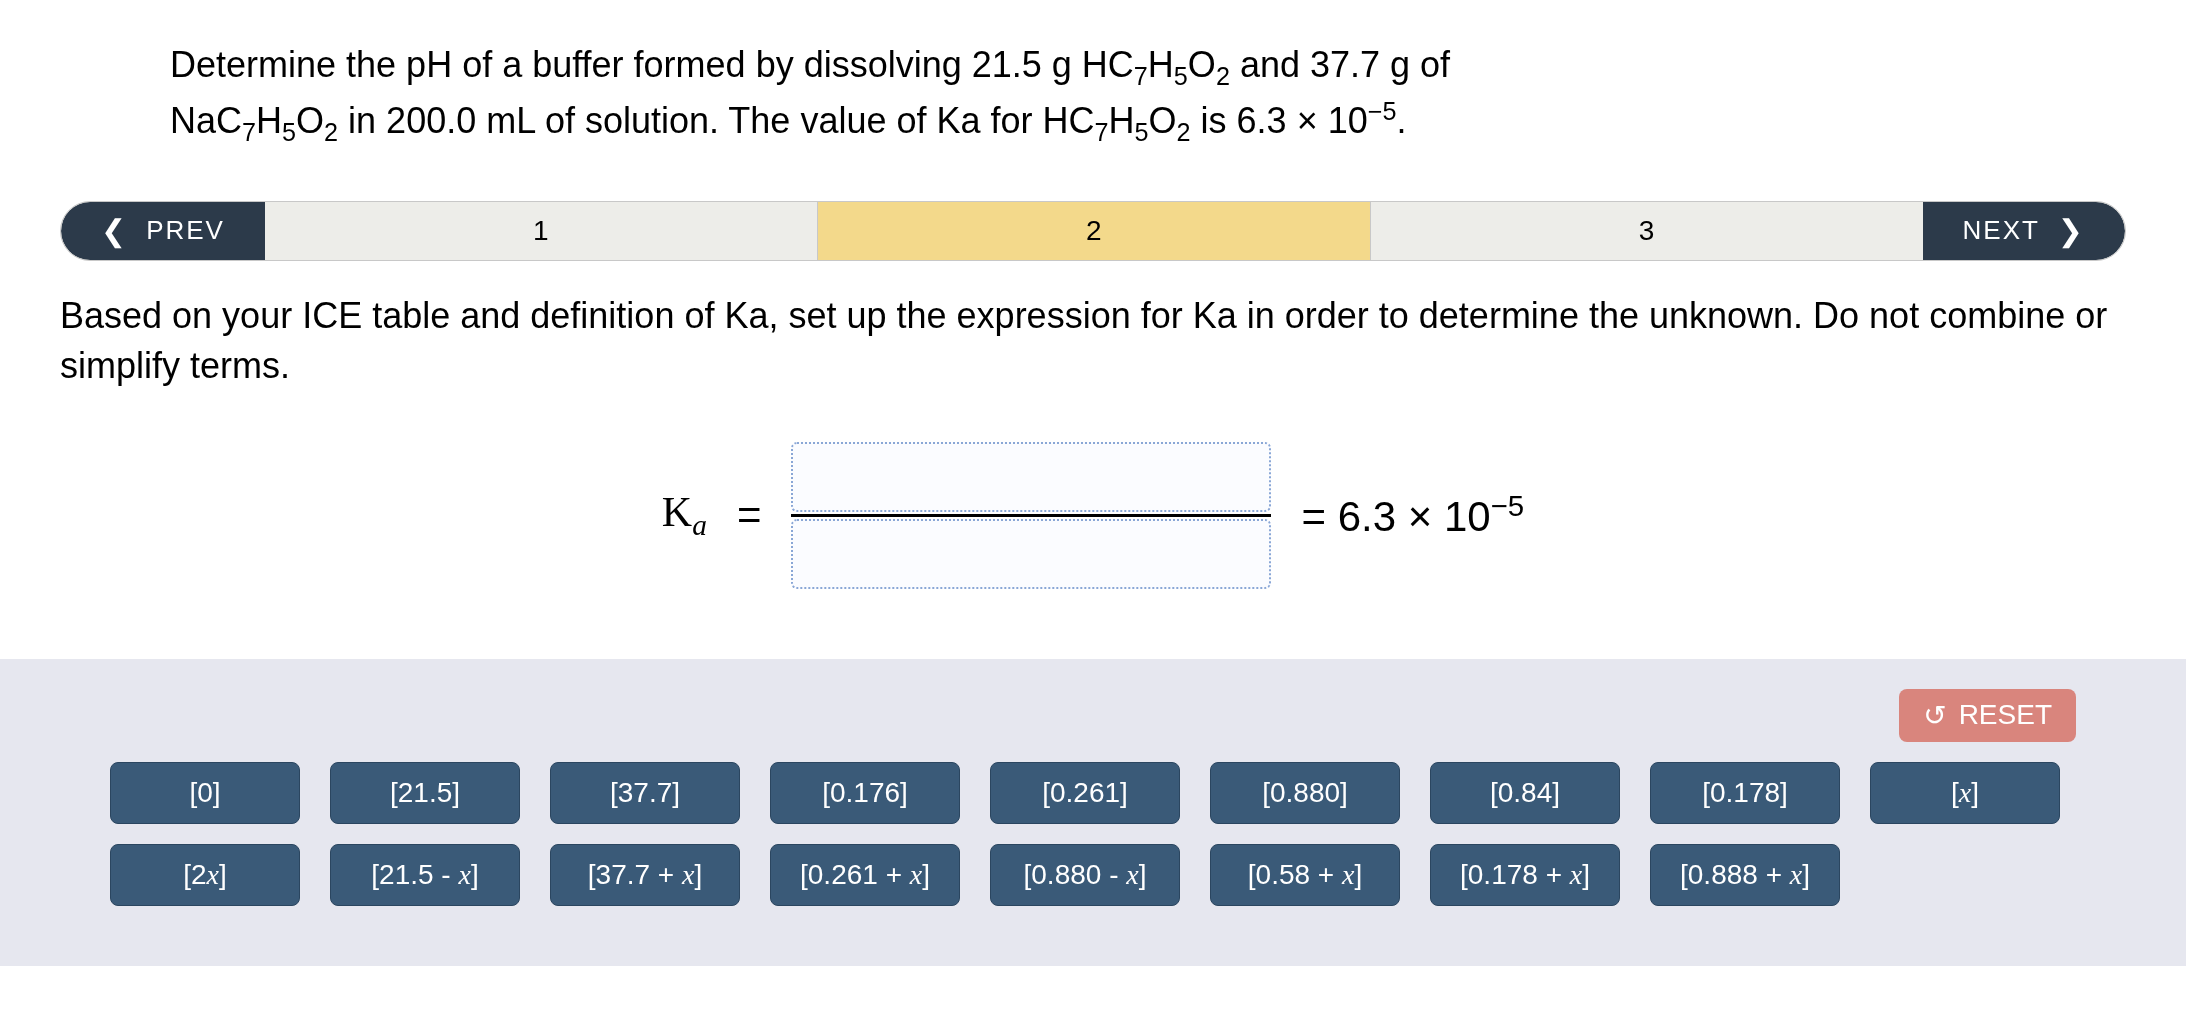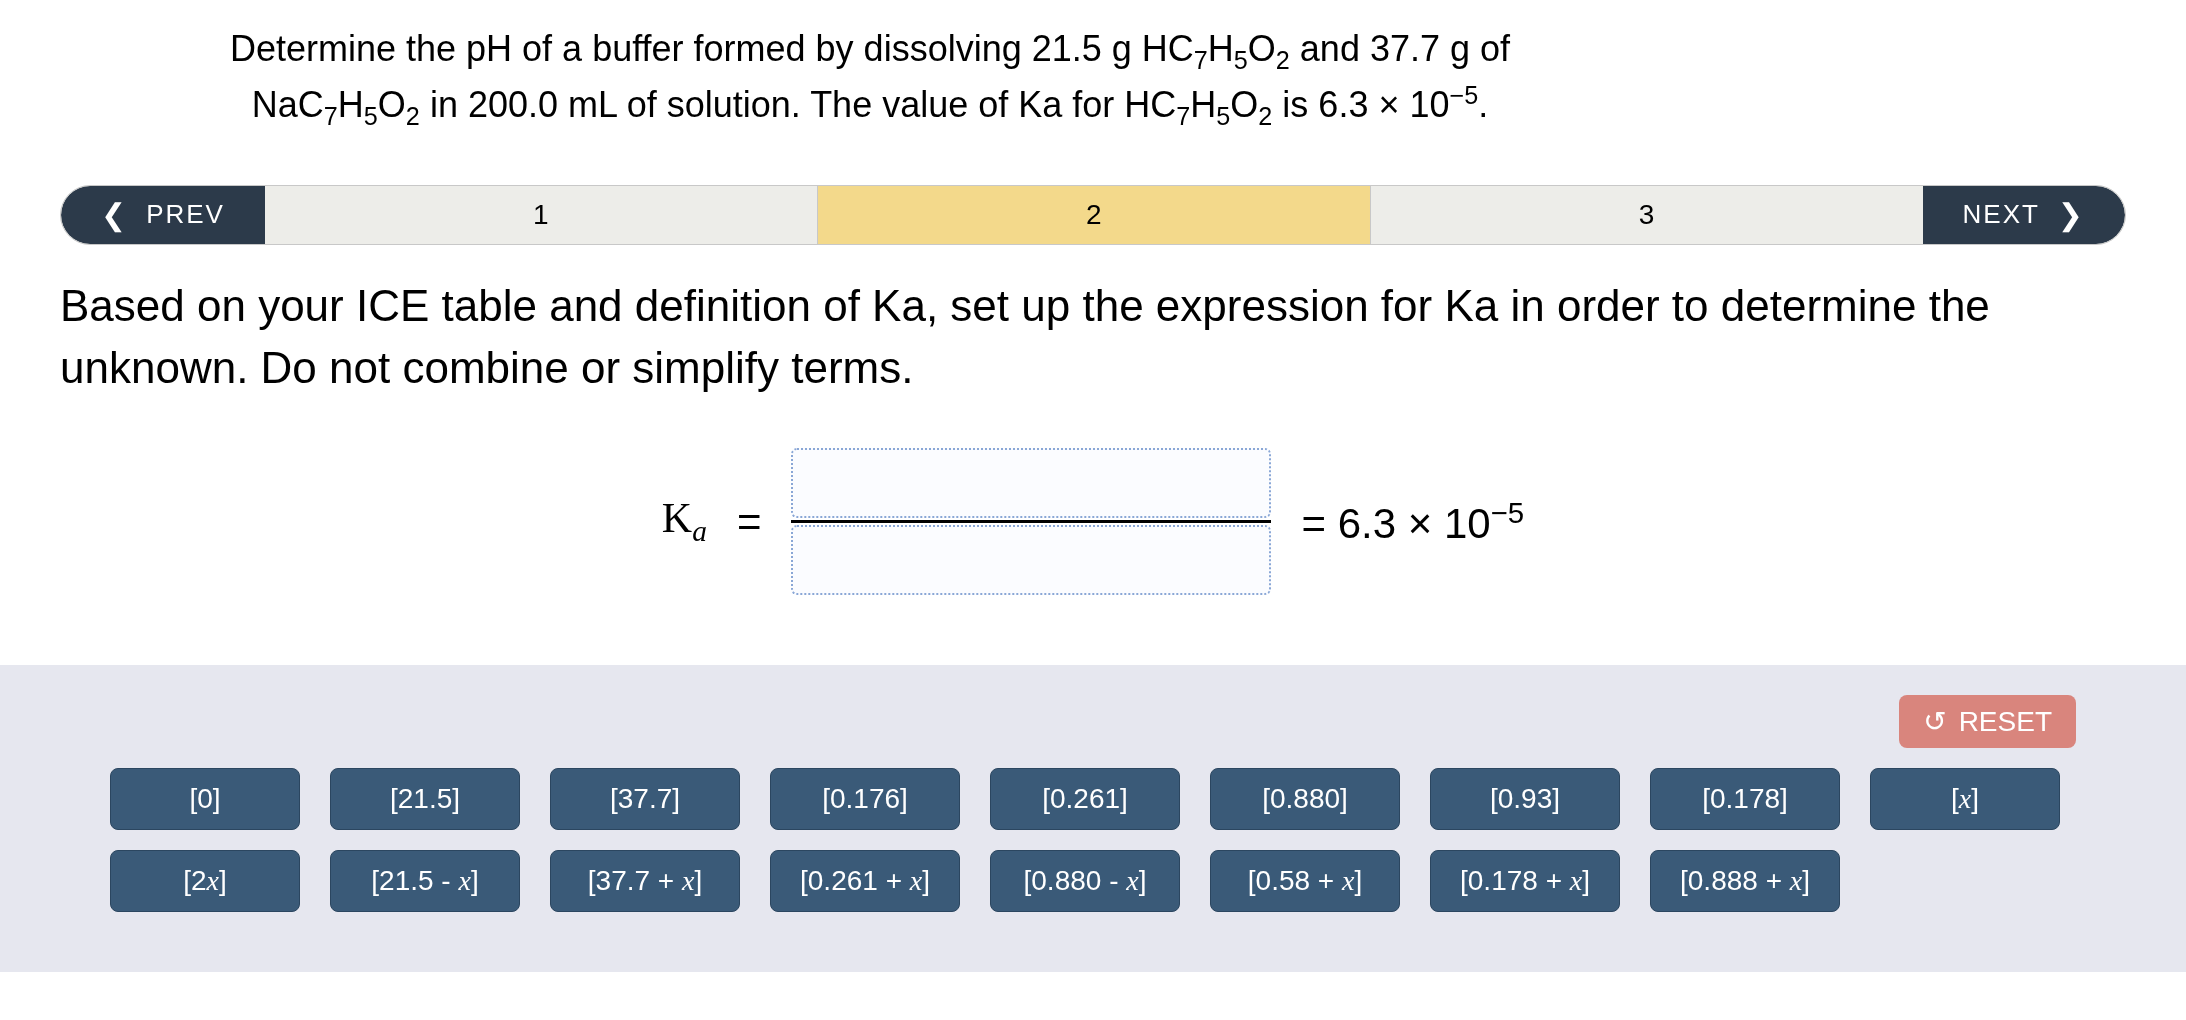--- a/index.html
+++ b/index.html
@@ -9,23 +9,22 @@
     background: #fff;
     color: #000;
   }
   .page {
     width: 2186px;
     padding: 0 60px;
   }
   .question {
     font-size: 36px;
     line-height: 1.4;
-    margin: 24px 0 50px 110px;
+    margin: 40px 0 50px 110px;
     max-width: 1400px;
-    text-align: center;
   }
   sub { font-size: 0.7em; vertical-align: sub; }
   sup { font-size: 0.7em; vertical-align: super; }
 
   
   .stepnav {
     display: flex;
     align-items: stretch;
     height: 60px;
     border-radius: 30px;
@@ -61,21 +60,21 @@
   .step:first-child { border-left: none; }
   .step.active {
     background: #f3d98b;
   }
   .chev {
     font-size: 30px;
     line-height: 1;
   }
 
   .instruction {
-    font-size: 44px;
+    font-size: 36px;
     line-height: 1.4;
     margin: 20px 0 50px 0;
   }
 
   
   .equation {
     display: flex;
     align-items: center;
     justify-content: center;
     gap: 30px;
@@ -201,21 +200,21 @@
         <span>RESET</span>
       </button>
     </div>
     <div class="tiles" id="tiles">
         <div class="tile">[0]</div>
         <div class="tile">[21.5]</div>
         <div class="tile">[37.7]</div>
         <div class="tile">[0.176]</div>
         <div class="tile">[0.261]</div>
         <div class="tile">[0.880]</div>
-        <div class="tile">[0.93]</div>
+        <div class="tile">[0.84]</div>
         <div class="tile">[0.178]</div>
         <div class="tile"><span>[</span><span class="x">x</span><span>]</span></div>
         <div class="tile"><span>[2</span><span class="x">x</span><span>]</span></div>
         <div class="tile"><span>[21.5 - </span><span class="x">x</span><span>]</span></div>
         <div class="tile"><span>[37.7 + </span><span class="x">x</span><span>]</span></div>
         <div class="tile"><span>[0.261 + </span><span class="x">x</span><span>]</span></div>
         <div class="tile"><span>[0.880 - </span><span class="x">x</span><span>]</span></div>
         <div class="tile"><span>[0.58 + </span><span class="x">x</span><span>]</span></div>
         <div class="tile"><span>[0.178 + </span><span class="x">x</span><span>]</span></div>
         <div class="tile"><span>[0.888 + </span><span class="x">x</span><span>]</span></div>

